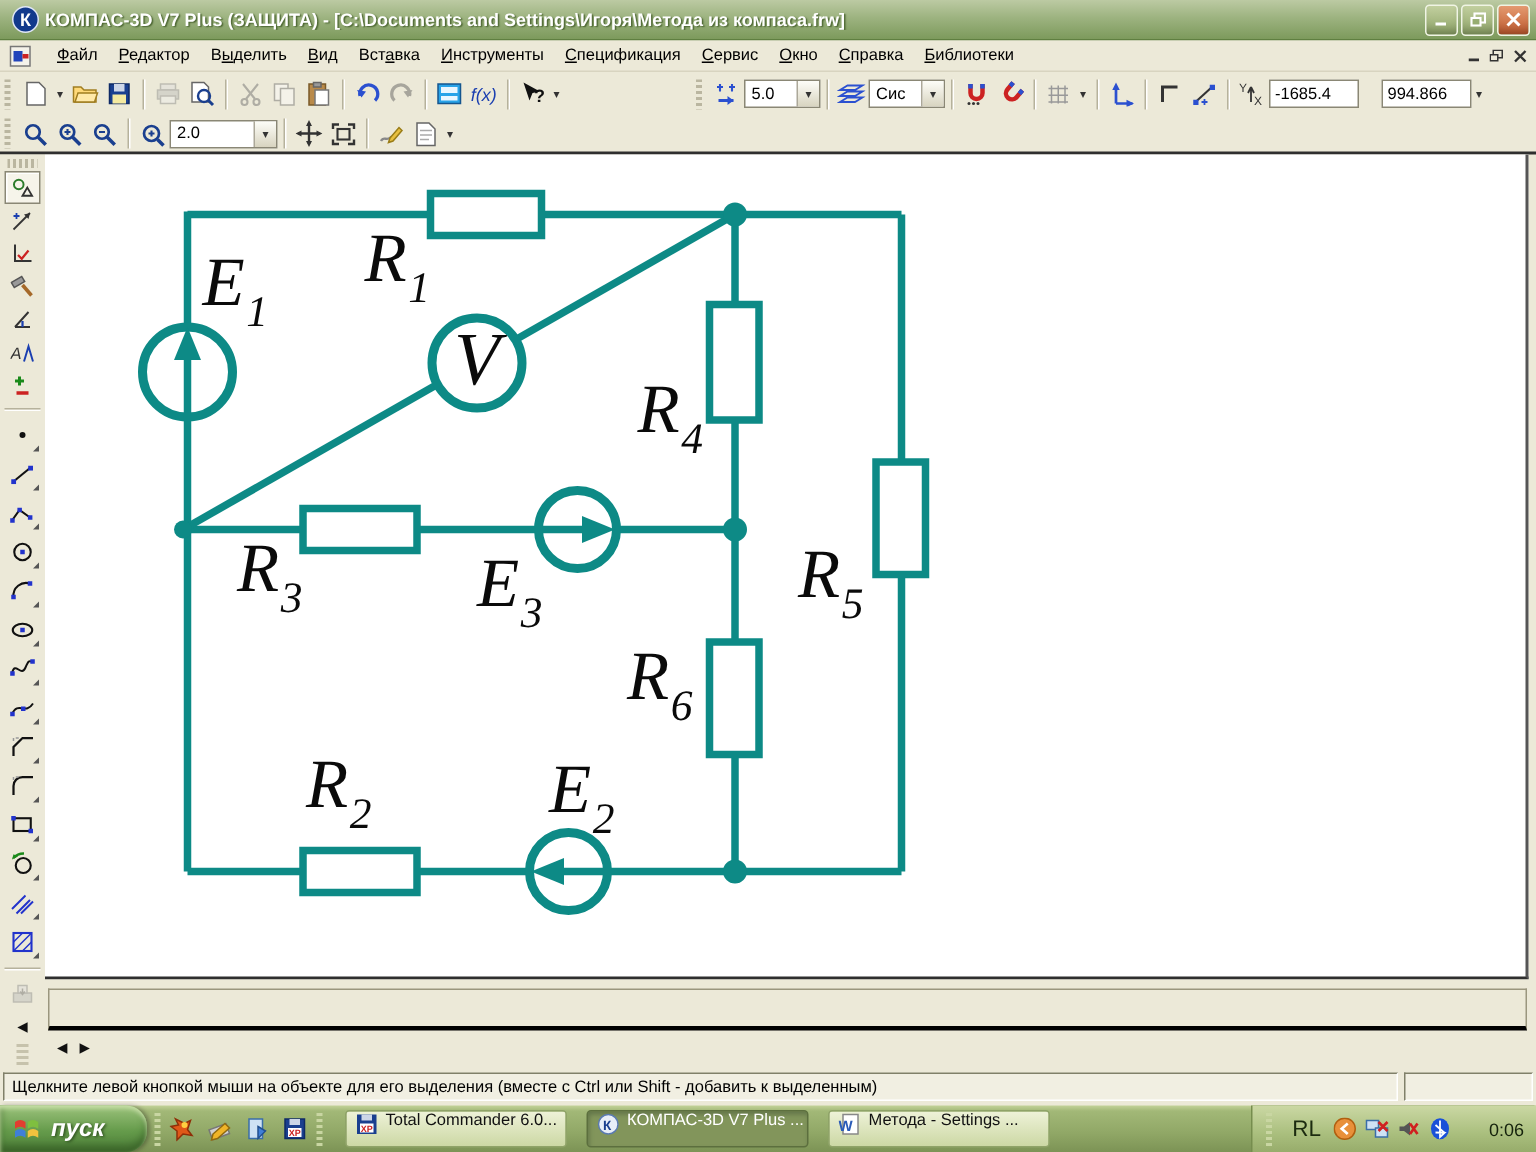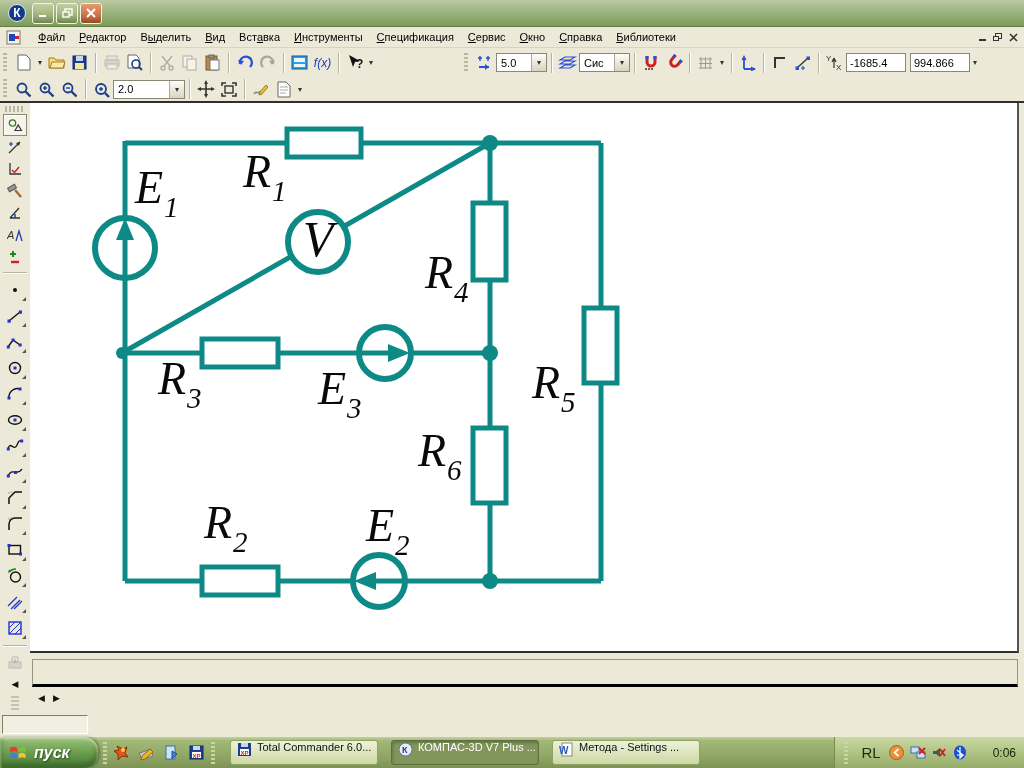--- a/index.html
+++ b/index.html
@@ -107,20 +107,21 @@
   .trayicon{width:16px;height:16px;display:flex;align-items:center;justify-content:center}
   .clock{color:#15220c;font-size:12px;margin-left:20px}
 </style>
 </head>
 <body>
 
 <div id="screen">
 
   <div class="titlebar">
     <span class="appicon">К</span>
+    <span class="title">КОМПАС-3D V7 Plus (ЗАЩИТА) - [C:\Documents and Settings\Игоря\Метода из компаса.frw]</span>
     <span class="winbtn olive">
         <svg width="10" height="9">
           <path d="M1 7h7" stroke="#fff" stroke-width="2"></path>
         </svg>
       </span>
     <span class="winbtn olive">
         <svg width="11" height="10">
           <rect x="3" y="1" width="7" height="6" fill="none" stroke="#fff" stroke-width="1.4"></rect>
           <rect x="1" y="4" width="6" height="5" fill="#97ad72" stroke="#fff" stroke-width="1.4"></rect>
         </svg>
@@ -332,21 +333,21 @@
     <span class="tb">
         <svg width="18" height="17">
           <text x="0" y="7" font-size="8" fill="#333">Y</text>
           <text x="10" y="16" font-size="8" fill="#333">X</text>
           <path d="M8 14V4M8 4L6 8M8 4l2 4" stroke="#333" stroke-width="1.2" fill="none"></path>
         </svg>
       </span>
     <span class="field">
         <span>-1685.4</span>
       </span>
-    <span class="field" style="margin-left:4px">
+    <span class="field" style="margin-left:15px">
         <span>994.866</span>
       </span>
     <span class="dd">▾</span>
   </div>
 
   <div class="tbrow" id="tb2">
     <span class="grip"></span>
     <span class="tb">
         <svg width="18" height="17">
           <circle cx="7" cy="7" r="4.5" fill="none" stroke="#1a3f8f" stroke-width="1.8"></circle>
@@ -611,20 +612,21 @@
         <div class="proppanel"></div>
         <div class="pagearrows">
           <span>◀</span>
           <span>▶</span>
         </div>
       </div>
     </div>
   </div>
 
   <div class="statusbar">
+    <span class="stfield stmsg">Щелкните левой кнопкой мыши на объекте для его выделения (вместе с Ctrl или Shift - добавить к выделенным)</span>
     <span class="stfield stright"></span>
   </div>
 
   <div class="taskbar">
     <div class="startbtn">
       <svg width="20" height="20" viewBox="0 0 20 20">
           <path d="M2 5c2.5-1.8 4.5-1.8 7 0v4.5C6.5 7.7 4.5 7.7 2 9.5z" fill="#e33e30"></path>
           <path d="M10.5 5c2.5-1.8 4.5-1.8 7 0v4.5c-2.5-1.8-4.5-1.8-7 0z" fill="#7fbf3f"></path>
           <path d="M2 11c2.5-1.8 4.5-1.8 7 0v4.5c-2.5-1.8-4.5-1.8-7 0z" fill="#3f7fd8"></path>
           <path d="M10.5 11c2.5-1.8 4.5-1.8 7 0v4.5c-2.5-1.8-4.5-1.8-7 0z" fill="#f2c23e"></path>

